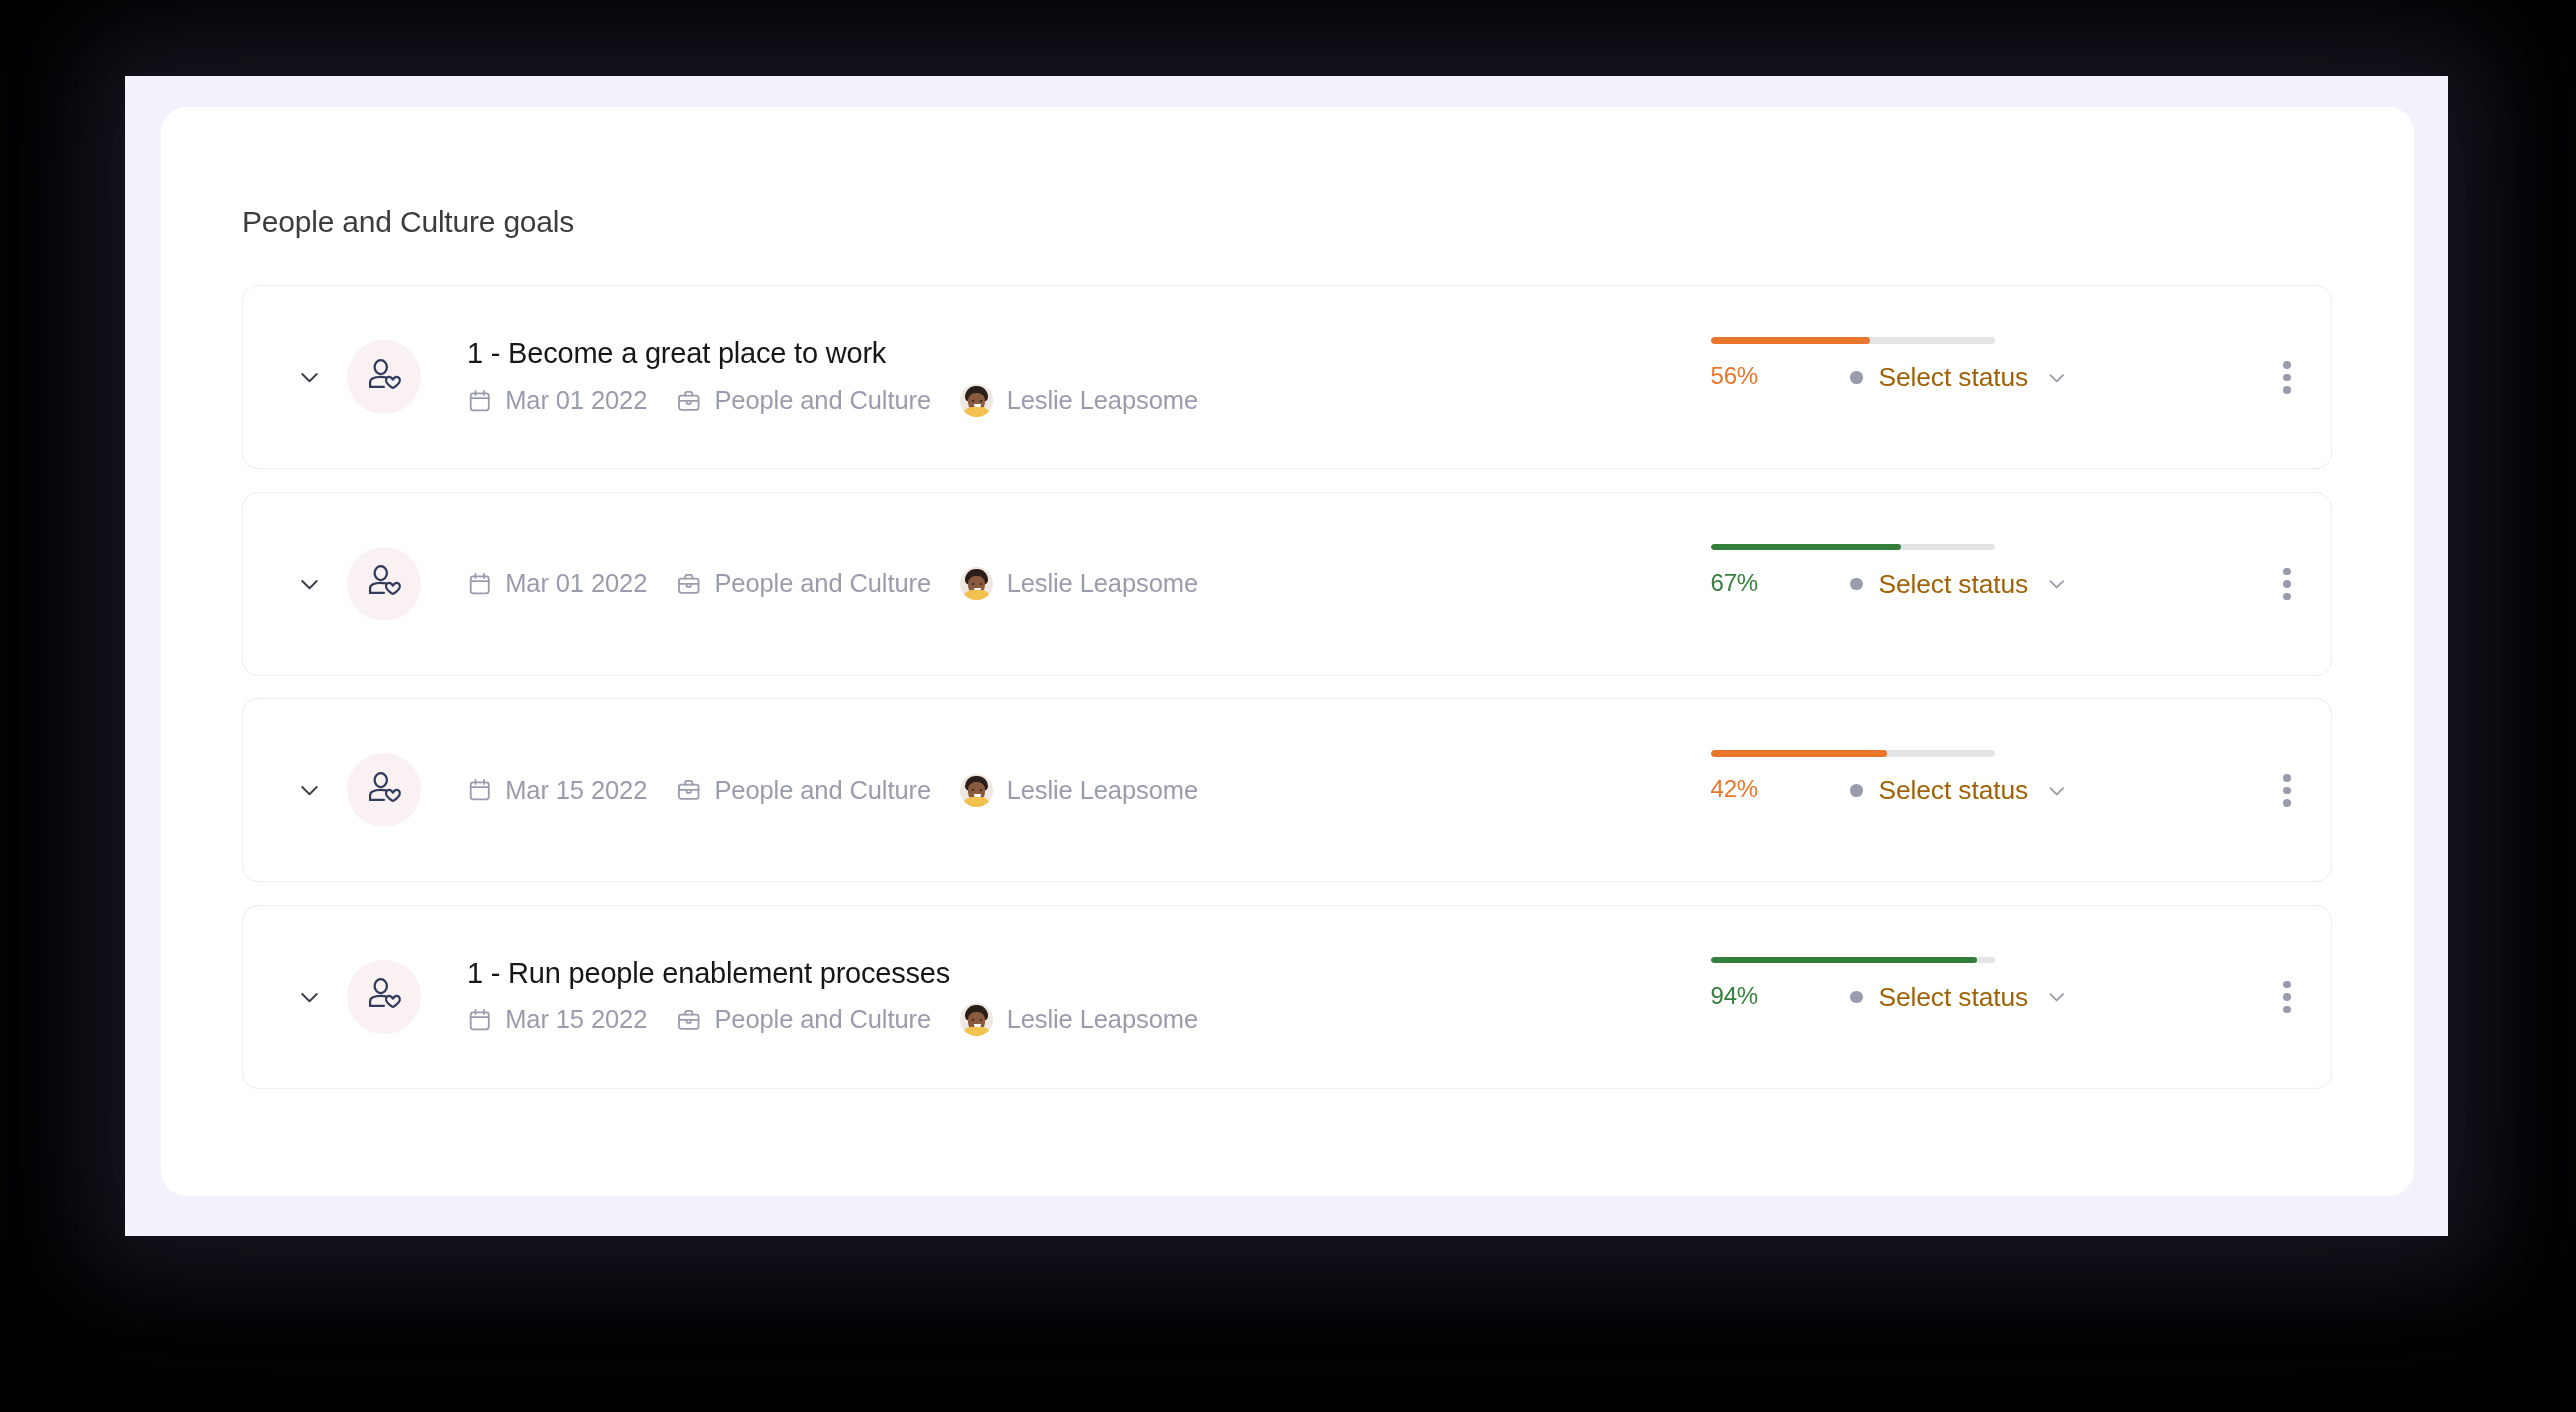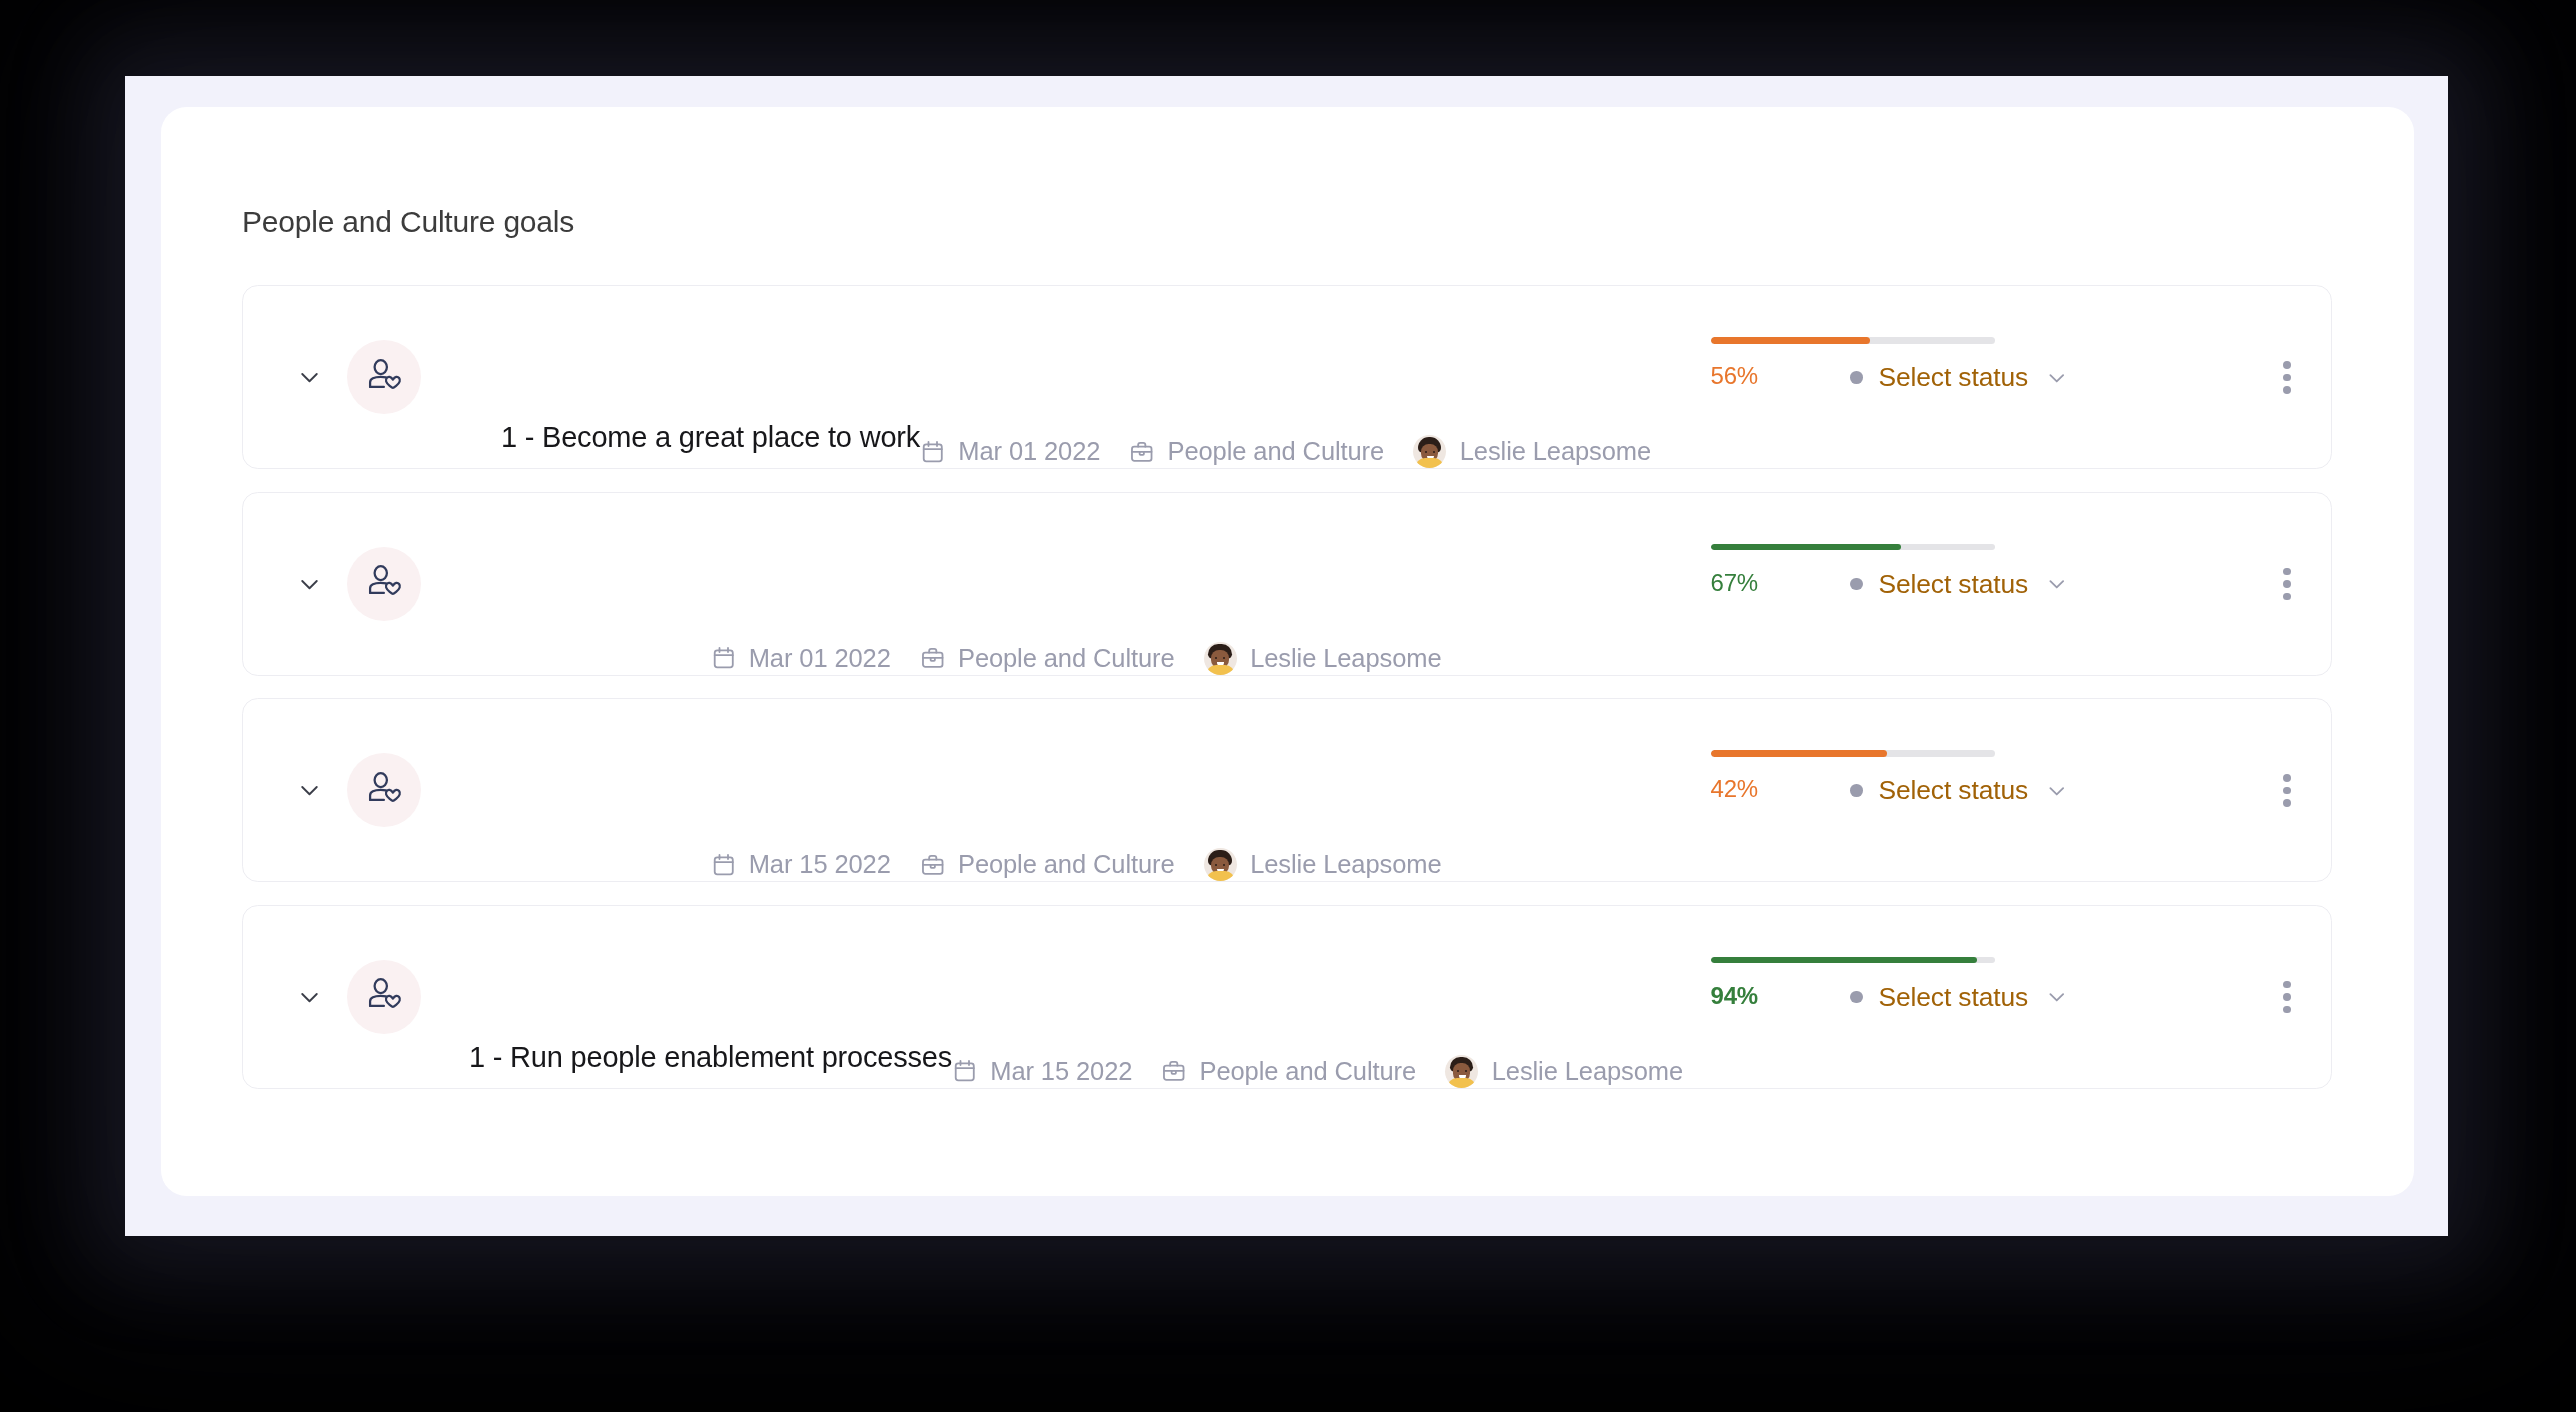--- a/index.html
+++ b/index.html
@@ -69,21 +69,21 @@
     position:absolute; left:104px; top:50%;
     transform:translateY(-50%);
     width:74px; height:74px; border-radius:50%;
     background:#FAF1F2;
     display:flex; align-items:center; justify-content:center;
   }
 
   
   .goal-main{
     position:absolute; left:224px; top:0; right:646px; height:100%;
-    display:flex; flex-direction:row; justify-content:center;align-items:flex-end;
+    display:flex; flex-direction:column; justify-content:center;
   }
   .goal-title{
     font-size:29px; color:#17171A; font-weight:400;
     letter-spacing:-0.2px; white-space:nowrap;
     margin-bottom:13.7px;
   }
   .goal-meta{
     display:flex; align-items:center;
     font-size:25.5px; color:#9A9CAD; font-weight:400;
     white-space:nowrap;
@@ -516,21 +516,21 @@
 
       </div>
     </div>
 
     <div class="goal-right">
 
       <div class="progress-track">
         <div class="progress-fill" style="width: 94%; background: rgb(53, 127, 60);"></div>
       </div>
 
-      <div class="progress-label" style="color: rgb(53, 127, 60); font-weight: bold;">94%</div>
+      <div class="progress-label" style="color: rgb(53, 127, 60);">94%</div>
 
       <div class="status-select">
         <span class="status-dot"></span>
         <span class="status-text">Select status</span>
         <span class="status-caret">
           <svg width="25.5" height="25.5" viewBox="0 0 24 24" fill="none" stroke="#9A9CAD" stroke-width="1.7" stroke-linecap="round" stroke-linejoin="round">
             <polyline points="6 9.5 12 15.5 18 9.5"></polyline>
           </svg>
         </span>
       </div>

